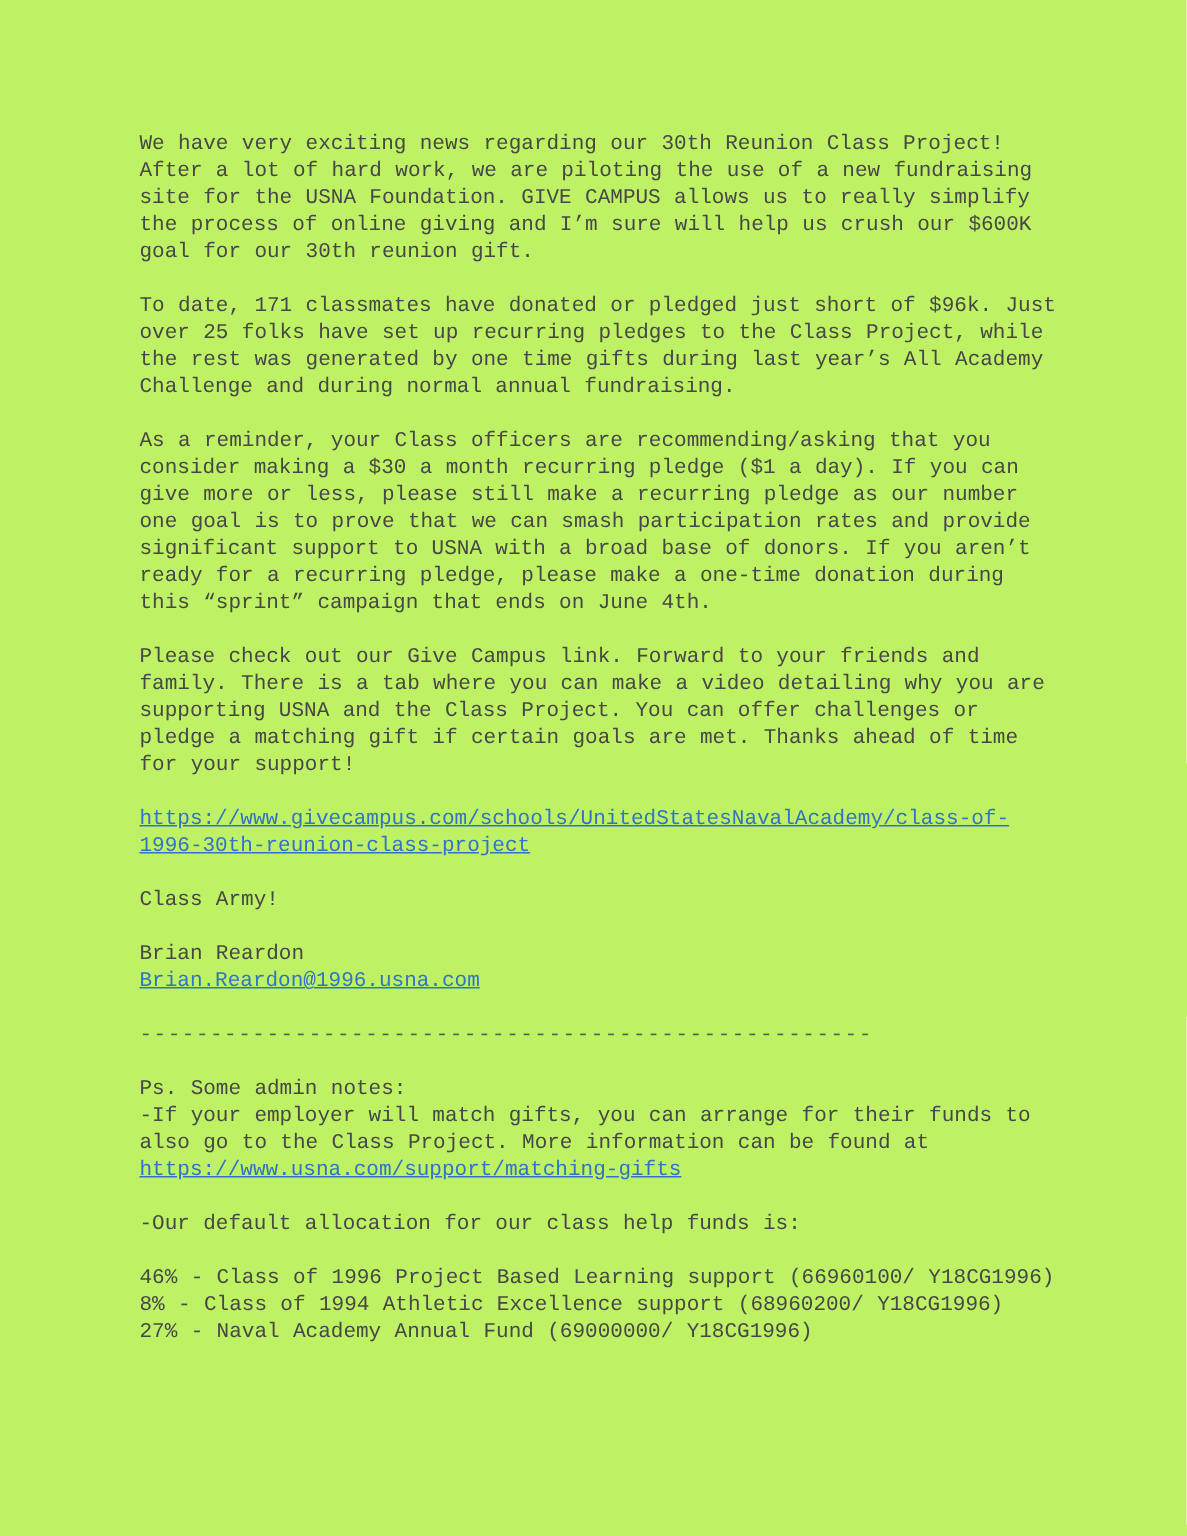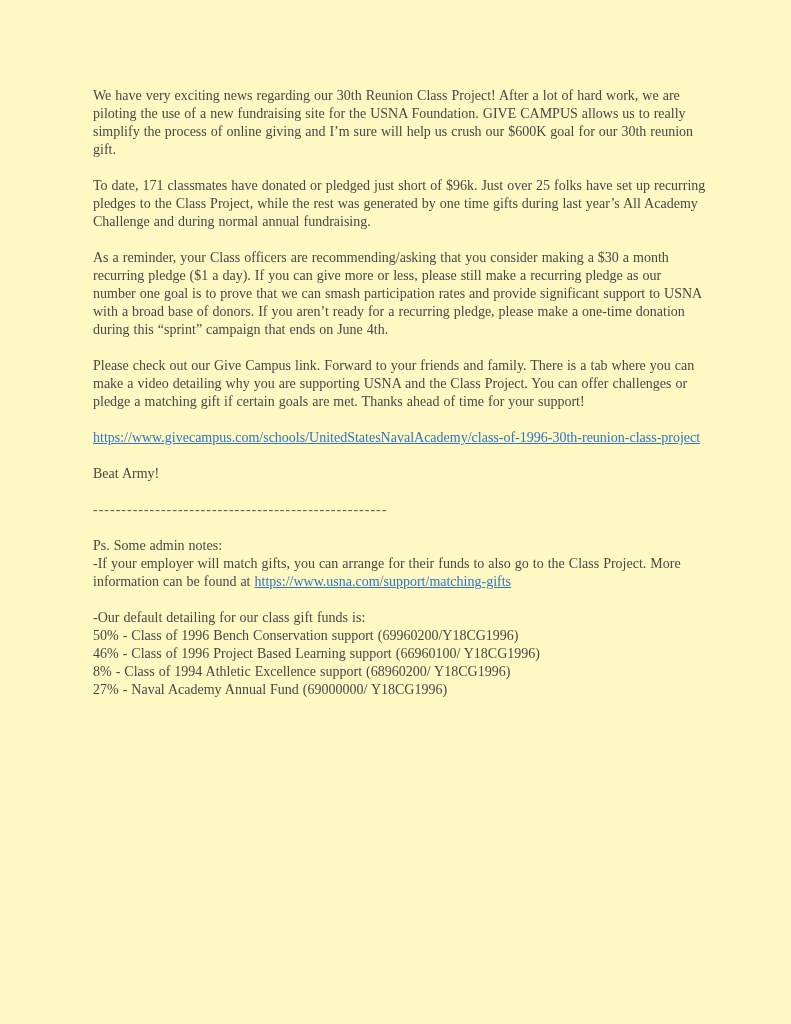--- a/index.html
+++ b/index.html
@@ -4,23 +4,23 @@
 <style>
   html, body {
     margin: 0;
     padding: 0;
     background: #ffffff;
   }
   .page {
     position: relative;
     width: 791px;
     height: 1024px;
-    background: #fef9c3;
+    background: #bef264;
     overflow: hidden;
-    font-family: Liberation Serif, serif;
+    font-family: Liberation Mono, monospace;
   }
   .content {
     position: absolute;
     left: 93px;
     top: 87px;
     width: 613px;
     font-size: 14px;
     line-height: 18px;
     color: #474747;
     word-spacing: 0.5px;
@@ -50,32 +50,36 @@
     <p>To date, 171 classmates have donated or pledged just short of $96k. Just over 25 folks have set up recurring pledges to the Class Project, while the rest was generated by one time gifts during last year’s All Academy Challenge and during normal annual fundraising.</p>
 
     <p>As a reminder, your Class officers are recommending/asking that you consider making a $30 a month recurring pledge ($1 a day). If you can give more or less, please still make a recurring pledge as our number one goal is to prove that we can smash participation rates and provide significant support to USNA with a broad base of donors. If you aren’t ready for a recurring pledge, please make a one-time donation during this “sprint” campaign that ends on June 4th.</p>
 
     <p>Please check out our Give Campus link. Forward to your friends and family. There is a tab where you can make a video detailing why you are supporting USNA and the Class Project. You can offer challenges or pledge a matching gift if certain goals are met. Thanks ahead of time for your support!</p>
 
     <p>
       <a href="#" class="link">https://www.givecampus.com/schools/UnitedStatesNavalAcademy/class-of-1996-30th-reunion-class-project</a>
     </p>
 
-    <p>Beat Army!</p>
+    <p>Class Army!</p>
 
+    <p>
+      <span>Brian Reardon</span><br>
+      <a href="#" class="link">Brian.Reardon@1996.usna.com</a>
+    </p>
 
     <p class="dashes">----------------------------------------------------</p>
 
     <p>
       <span>Ps. Some admin notes:</span><br>
       <span>-If your employer will match gifts, you can arrange for their funds to also go to the Class Project. More information can be found at </span><a href="#" class="link">https://www.usna.com/support/matching-gifts</a>
     </p>
 
     <p>
-      <span>-Our default detailing for our class gift funds is:</span><br>
-      <span>50% - Class of 1996 Bench Conservation support (69960200/Y18CG1996)</span><br>
+      <span>-Our default allocation for our class help funds is:</span><br>
+      <br>
       <span>46% - Class of 1996 Project Based Learning support (66960100/ Y18CG1996)</span><br>
       <span>8% - Class of 1994 Athletic Excellence support (68960200/ Y18CG1996)</span><br>
       <span>27% - Naval Academy Annual Fund (69000000/ Y18CG1996)</span>
     </p>
 
   </div>
 </div>
 
 </body></html>

